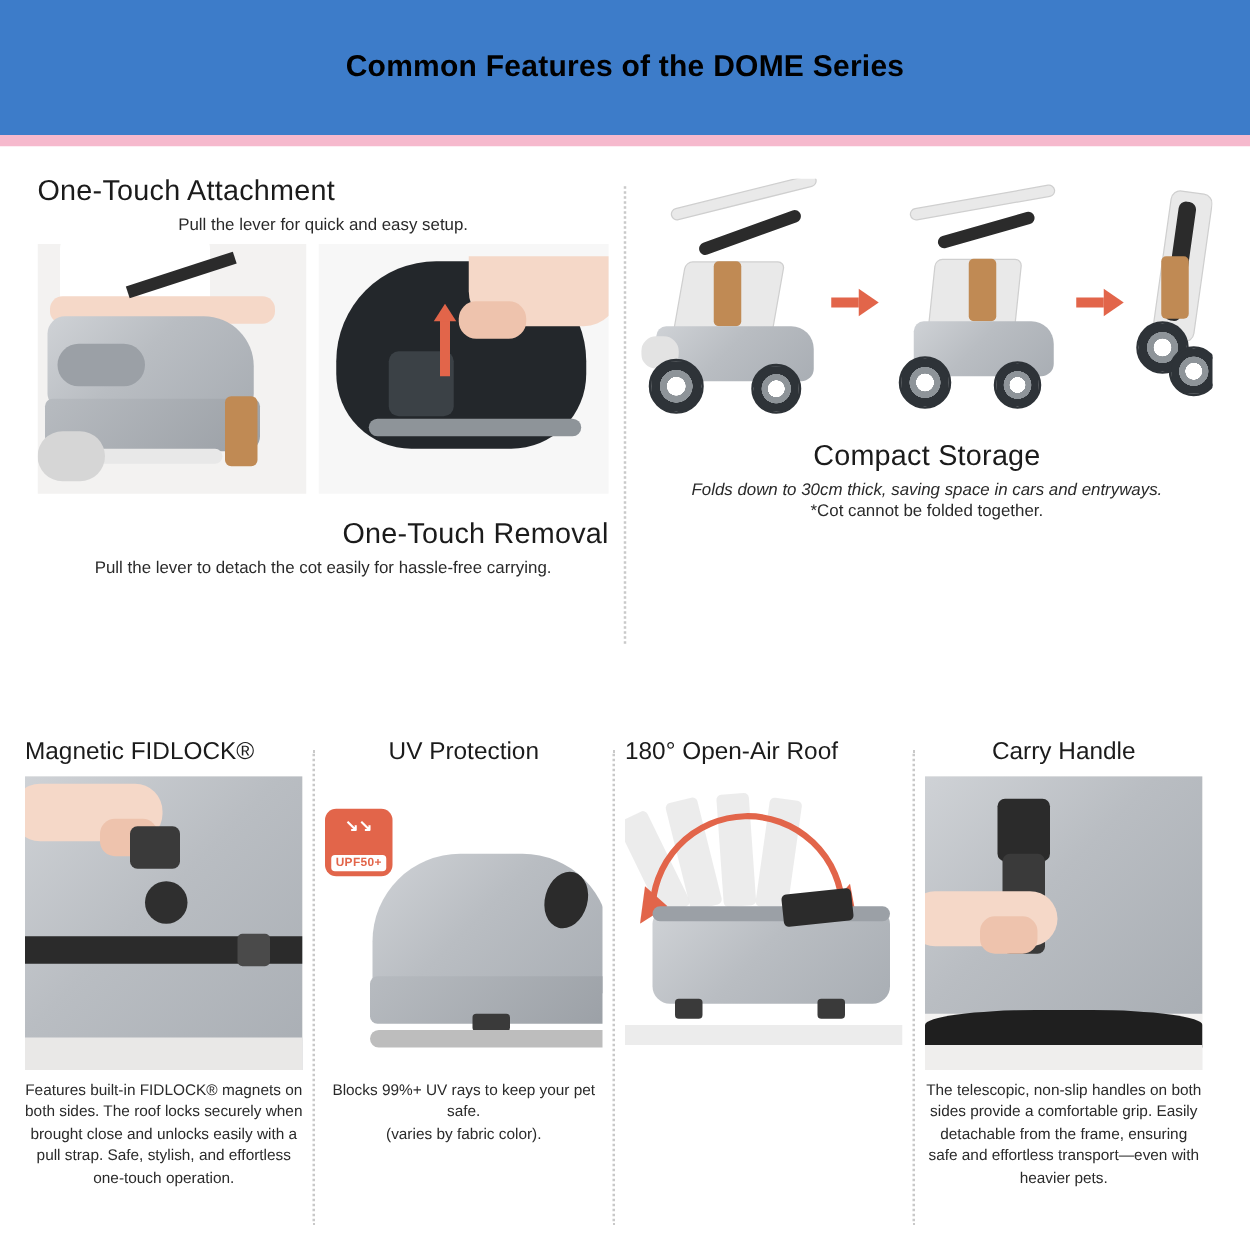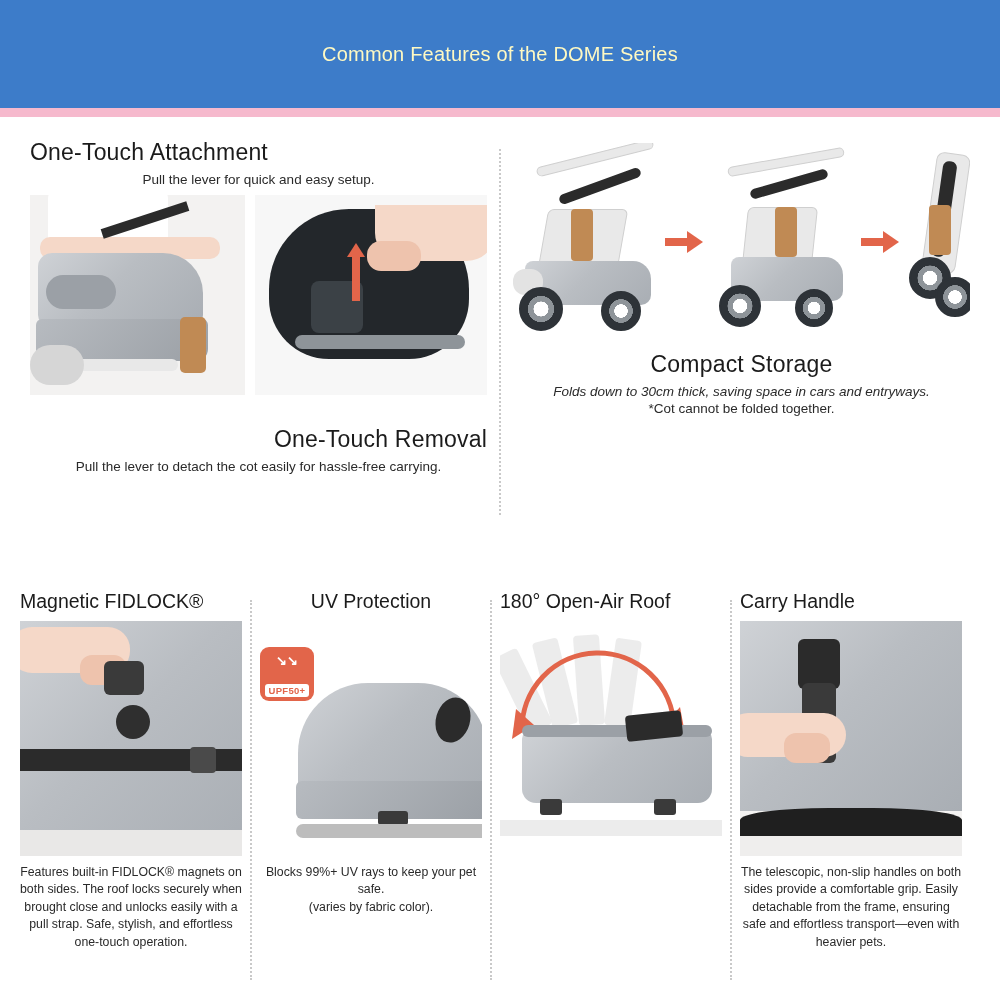--- a/index.html
+++ b/index.html
@@ -12,23 +12,23 @@
   }
   .page { position: relative; width: 1000px; height: 1000px; background:#fff; }
 
   
   .header {
     height: 108px;
     background: #3d7cc9;
     display: flex; align-items: center; justify-content: center;
   }
   .header-title {
-    color: #fef9c3;
-    font-size: 20px;
-    font-weight: normal;
+    color: #000000;
+    font-size: 24px;
+    font-weight: bold;
     letter-spacing: .2px;
   }
   .pink-rule { height: 9px; background: #f6b9cd; }
 
   
   .top-section {
     display: flex;
     padding: 22px 18px 0 18px;
     height: 420px;
   }
@@ -137,21 +137,21 @@
 
           <div style="position:absolute; left:92px; top:48px;">
             <div style="position:relative; width:18px; height:58px;">
               <div style="position:absolute; left:5px; top:12px; width:8px; height:46px; background:#e2654a;"></div>
               <div style="position:absolute; left:0; top:0; width:0;height:0;border-left:9px solid transparent;border-right:9px solid transparent;border-bottom:14px solid #e2654a;"></div>
             </div>
           </div>
         </div>
       </div>
 
-      <div class="h-title" style="text-align:right; margin-top:23px;">One-Touch Removal</div>
+      <div class="h-title" style="text-align:right; margin-top:10px;">One-Touch Removal</div>
       <div class="h-sub center">Pull the lever to detach the cot easily for hassle-free carrying.</div>
     </div>
 
     <div class="divider-v"></div>
 
     <div class="panel panel-right">
 
       <div class="art" style="height:208px; margin-top:4px;">
 
         <div style="position:absolute; left:0; top:10px; width:150px; height:190px;">
@@ -258,21 +258,21 @@
         <div style="position:absolute; left:126px; top:92px; width:56px; height:26px; background:#2b2b2b; border-radius:4px; transform:rotate(-6deg);"></div>
         <div style="position:absolute; left:40px; top:178px; width:22px; height:16px; background:#3a3a3a; border-radius:3px;"></div>
         <div style="position:absolute; left:154px; top:178px; width:22px; height:16px; background:#3a3a3a; border-radius:3px;"></div>
         <div style="position:absolute; left:0; bottom:20px; width:100%; height:16px; background:#ececec;"></div>
       </div>
     </div>
 
     <div class="col-div"></div>
 
     <div class="col">
-      <div class="col-title" style="text-align:left;">Carry Handle</div>
+      <div class="col-title" style="text-align:center;">Carry Handle</div>
       <div class="art" style="height:235px; position:relative; overflow:hidden; background:#f4f3f2;">
         <div style="position:absolute; left:0; top:0; width:100%; height:190px;" class="fabric"></div>
         <div style="position:absolute; left:58px; top:18px; width:42px; height:50px; background:#2b2b2b; border-radius:6px;"></div>
         <div style="position:absolute; left:62px; top:62px; width:34px; height:80px; background:#3a3a3a; border-radius:6px;"></div>
         <div style="position:absolute; left:-14px; top:92px; width:120px; height:44px; border-radius:22px;" class="skin"></div>
         <div style="position:absolute; left:44px; top:112px; width:46px; height:30px; border-radius:12px;" class="skin-d"></div>
         <div style="position:absolute; left:0; bottom:18px; width:100%; height:30px; background:#1f1f1f; border-radius:40% 40% 0 0;"></div>
         <div style="position:absolute; left:0; bottom:0; width:100%; height:20px; background:#efeeed;"></div>
       </div>
       <div class="col-cap">The telescopic, non-slip handles on both sides provide a comfortable grip. Easily detachable from the frame, ensuring safe and effortless transport—even with heavier pets.</div>

